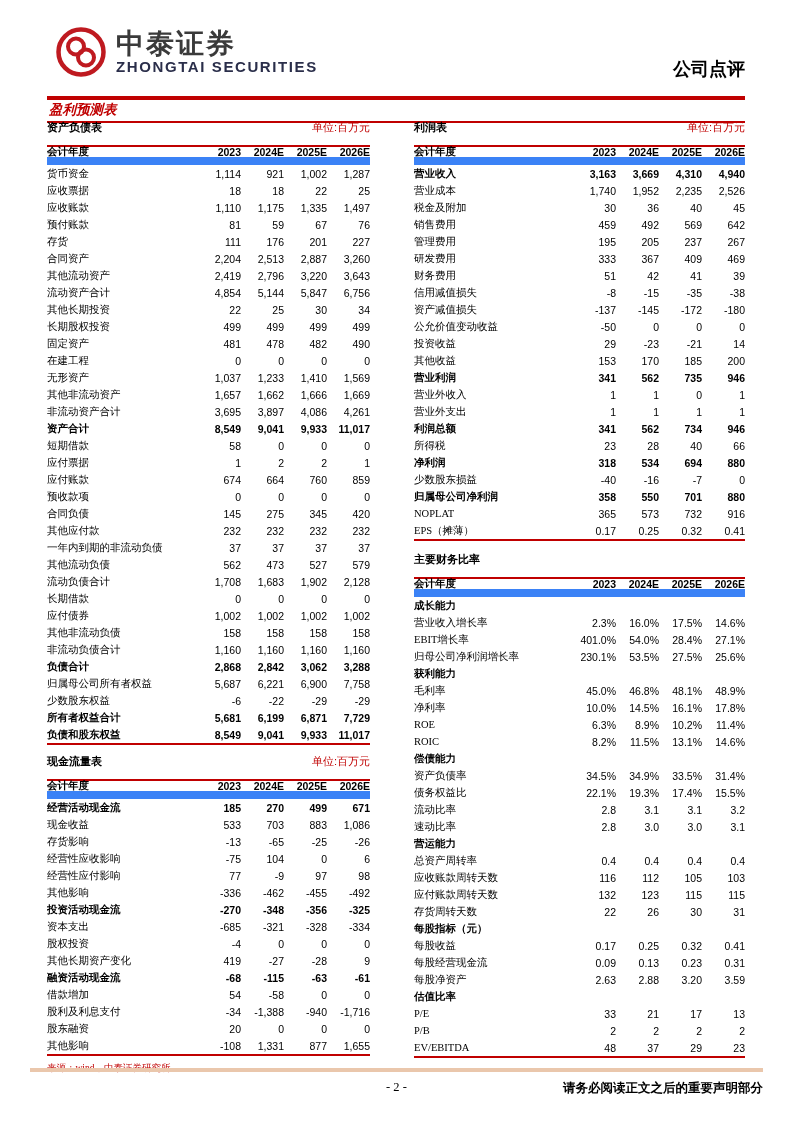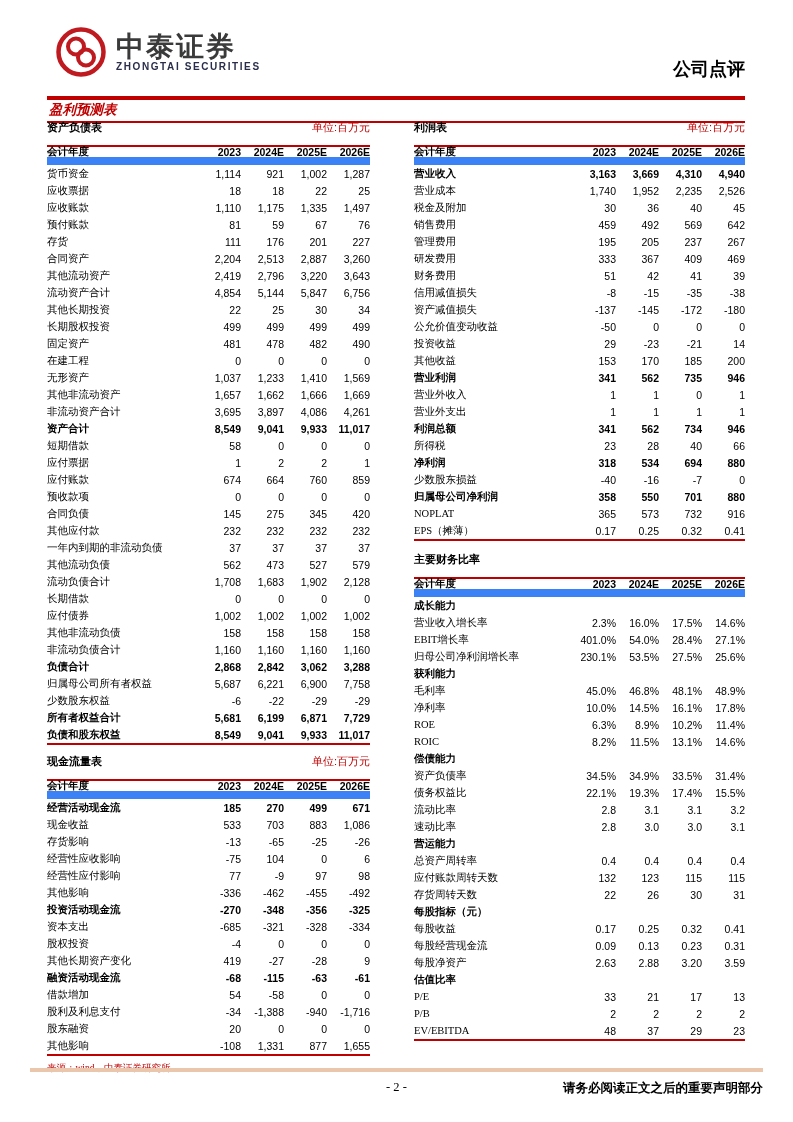--- a/index.html
+++ b/index.html
@@ -4,21 +4,21 @@
 <style>
   * { margin:0; padding:0; box-sizing:border-box; }
   html,body { background:#ffffff; }
   body {
     width:793px; height:1122px; position:relative; overflow:hidden;
     font-family:"Liberation Sans", sans-serif; color:#111;
   }
   
   .hdr-band { position:absolute; top:26px; left:55px; display:flex; align-items:center; gap:9px; }
   .logo-cn { font-size:28px; font-weight:bold; color:#3a3a3a; letter-spacing:2px; line-height:1.05; }
-  .logo-en { font-size:10px; font-weight:bold; color:#2a2e4a; letter-spacing:1.6px;text-align:right; }
+  .logo-en { font-size:15px; font-weight:bold; color:#2a2e4a; letter-spacing:1.6px;text-align:right; }
   .report-type {
     position:absolute; top:57px; right:48px;
     font-size:18px; font-weight:bold; color:#000;
     font-family:"Liberation Serif", serif;
   }
   .rule { position:absolute; left:47px; width:698px; background:#c00000; }
   .rule-top { top:96px; height:3.5px; }
   .rule-sub { top:121px; height:2px; }
   .sec-title {
     position:absolute; top:101px; left:49px;
@@ -747,20 +747,27 @@
             <div class="t-val"></div>
           </div>
           <div class="t-row">
             <div class="t-label">总资产周转率</div>
             <div class="t-val">0.4</div>
             <div class="t-val">0.4</div>
             <div class="t-val">0.4</div>
             <div class="t-val">0.4</div>
           </div>
           <div class="t-row">
+            <div class="t-label">应收账款周转天数</div>
+            <div class="t-val">116</div>
+            <div class="t-val">112</div>
+            <div class="t-val">105</div>
+            <div class="t-val">103</div>
+          </div>
+          <div class="t-row">
             <div class="t-label">应付账款周转天数</div>
             <div class="t-val">132</div>
             <div class="t-val">123</div>
             <div class="t-val">115</div>
             <div class="t-val">115</div>
           </div>
           <div class="t-row">
             <div class="t-label">存货周转天数</div>
             <div class="t-val">22</div>
             <div class="t-val">26</div>

